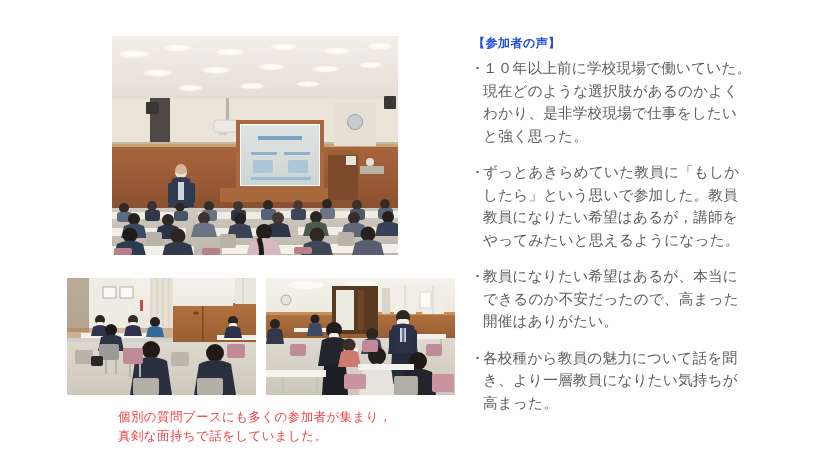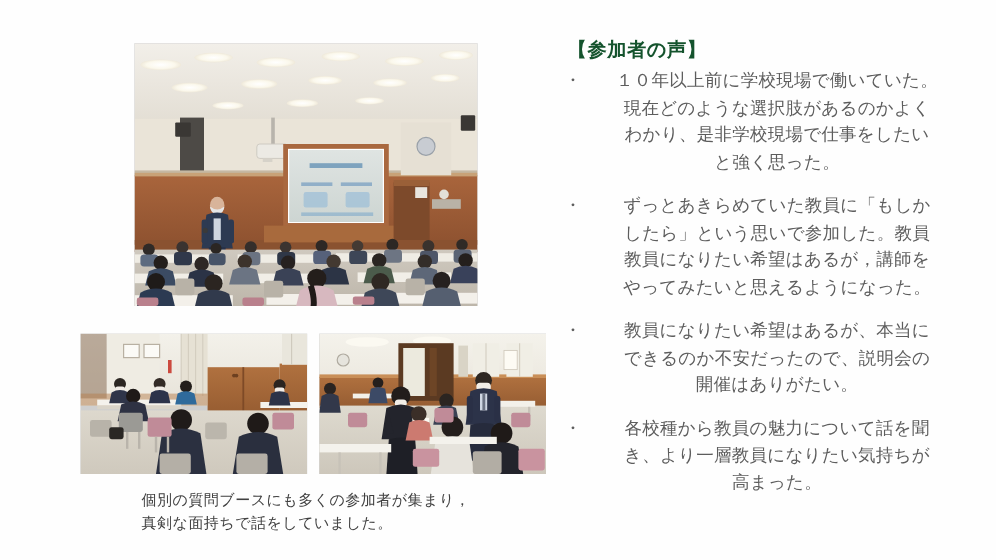--- a/index.html
+++ b/index.html
@@ -55,37 +55,37 @@
   .photo svg { display: block; width: 100%; height: 100%; }
 
   
   #photo-caption {
     position: absolute;
     left: 118px;
     top: 408px;
     width: 340px;
     font-size: 12.5px;
     line-height: 19px;
-    color: #404040;
+    color: #ef4444;
     letter-spacing: 0.4px;
     white-space: pre-line;
   }
 
   
   #voices-panel {
     position: absolute;
     left: 470px;
     top: 32px;
     width: 342px;
   }
 
   #voices-heading {
-    font-size: 16px;
+    font-size: 12px;
     font-weight: bold;
-    color: #14532d;
+    color: #1d4ed8;
     letter-spacing: 0.5px;
     line-height: 22px;
     margin: 0 0 3px 0;
     padding-left: 3px;
   }
 
   .voice-item {
     display: flex;
     align-items: flex-start;
     margin-bottom: 14px;
@@ -100,21 +100,20 @@
     width: 13px;
     text-align: left;
     color: #5d5d5d;
     font-size: 14.6px;
     line-height: 22.5px;
   }
 
   .voice-text {
     flex: 1 1 auto;
     white-space: pre-line;
-    text-align: center;
   }
 </style>
 </head>
 <body>
 
 <div class="slide">
 
   <div class="photo" id="photo-hall">
     <svg viewBox="0 0 286 219" preserveAspectRatio="none">
       <defs>
@@ -508,21 +507,21 @@
       <span class="voice-bullet">・</span>
       <span class="voice-text">ずっとあきらめていた教員に「もしか
 したら」という思いで参加した。教員
 教員になりたい希望はあるが，講師を
 やってみたいと思えるようになった。</span>
     </div>
 
     <div class="voice-item">
       <span class="voice-bullet">・</span>
       <span class="voice-text">教員になりたい希望はあるが、本当に
-できるのか不安だったので、説明会の
+できるのか不安だったので、高まった
 開催はありがたい。</span>
     </div>
 
     <div class="voice-item">
       <span class="voice-bullet">・</span>
       <span class="voice-text">各校種から教員の魅力について話を聞
 き、より一層教員になりたい気持ちが
 高まった。</span>
     </div>
 

